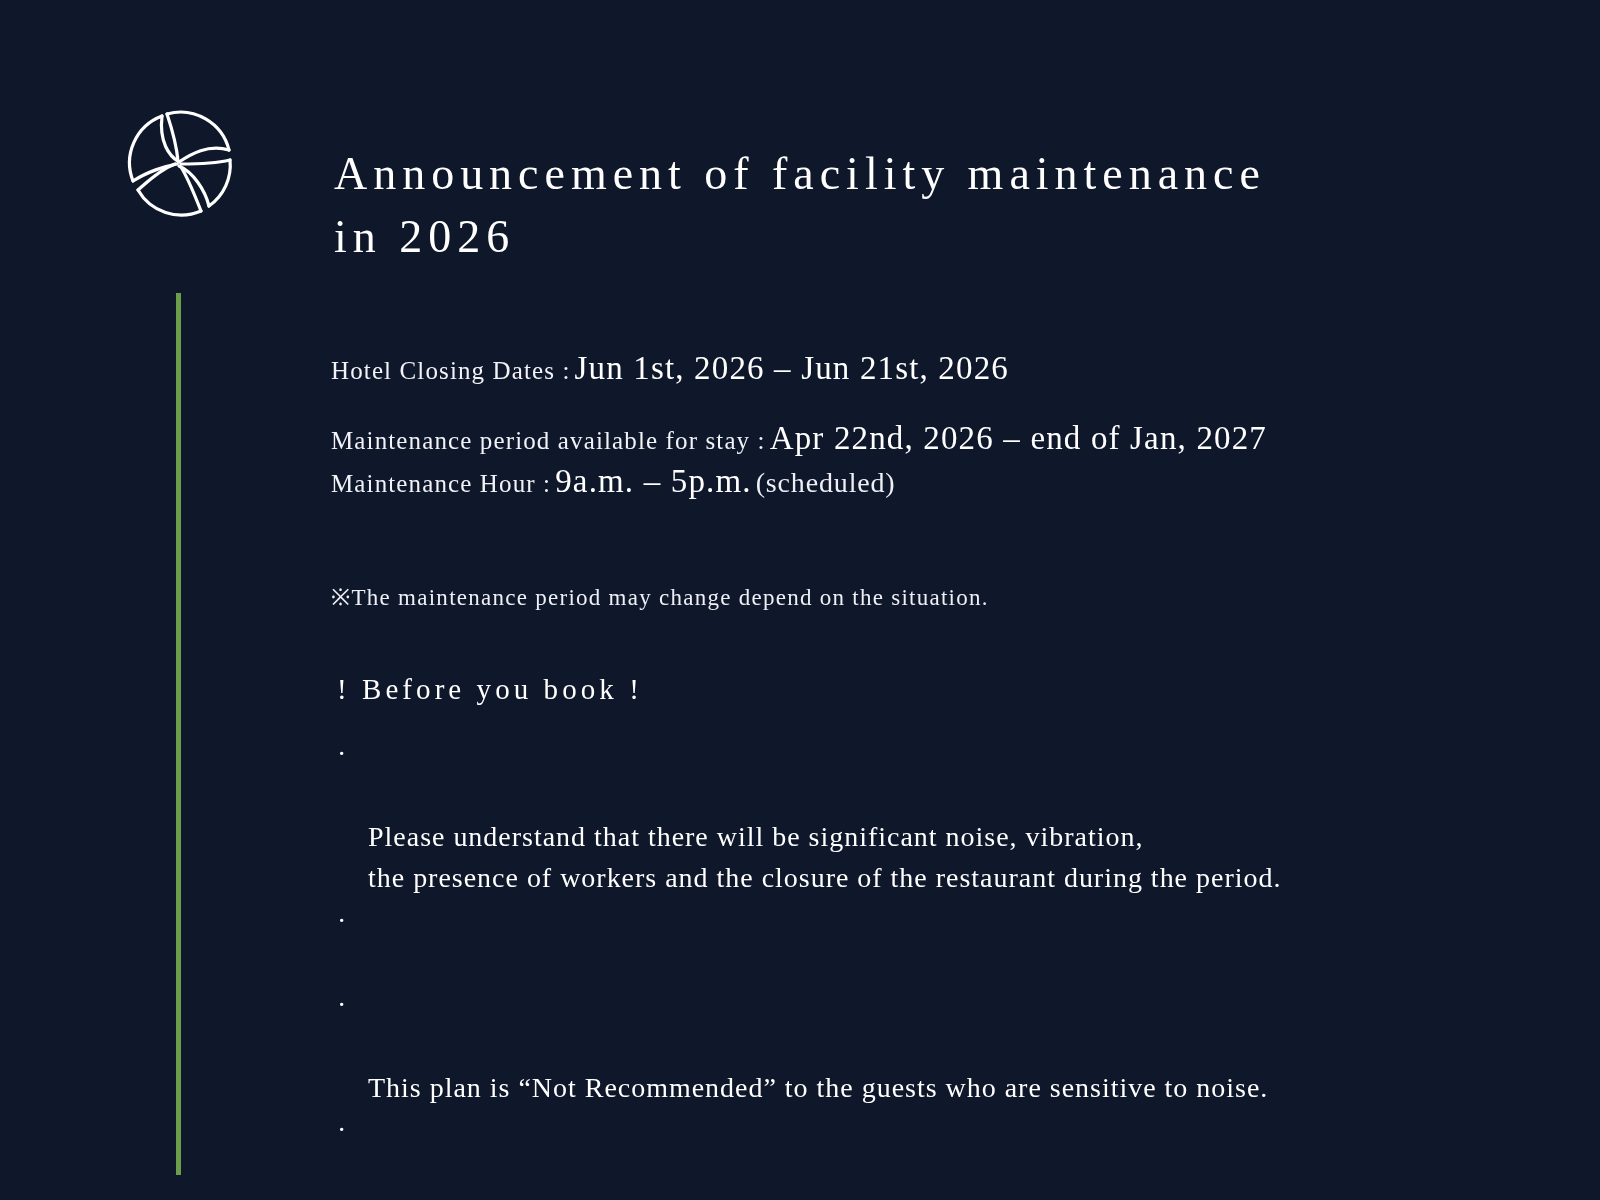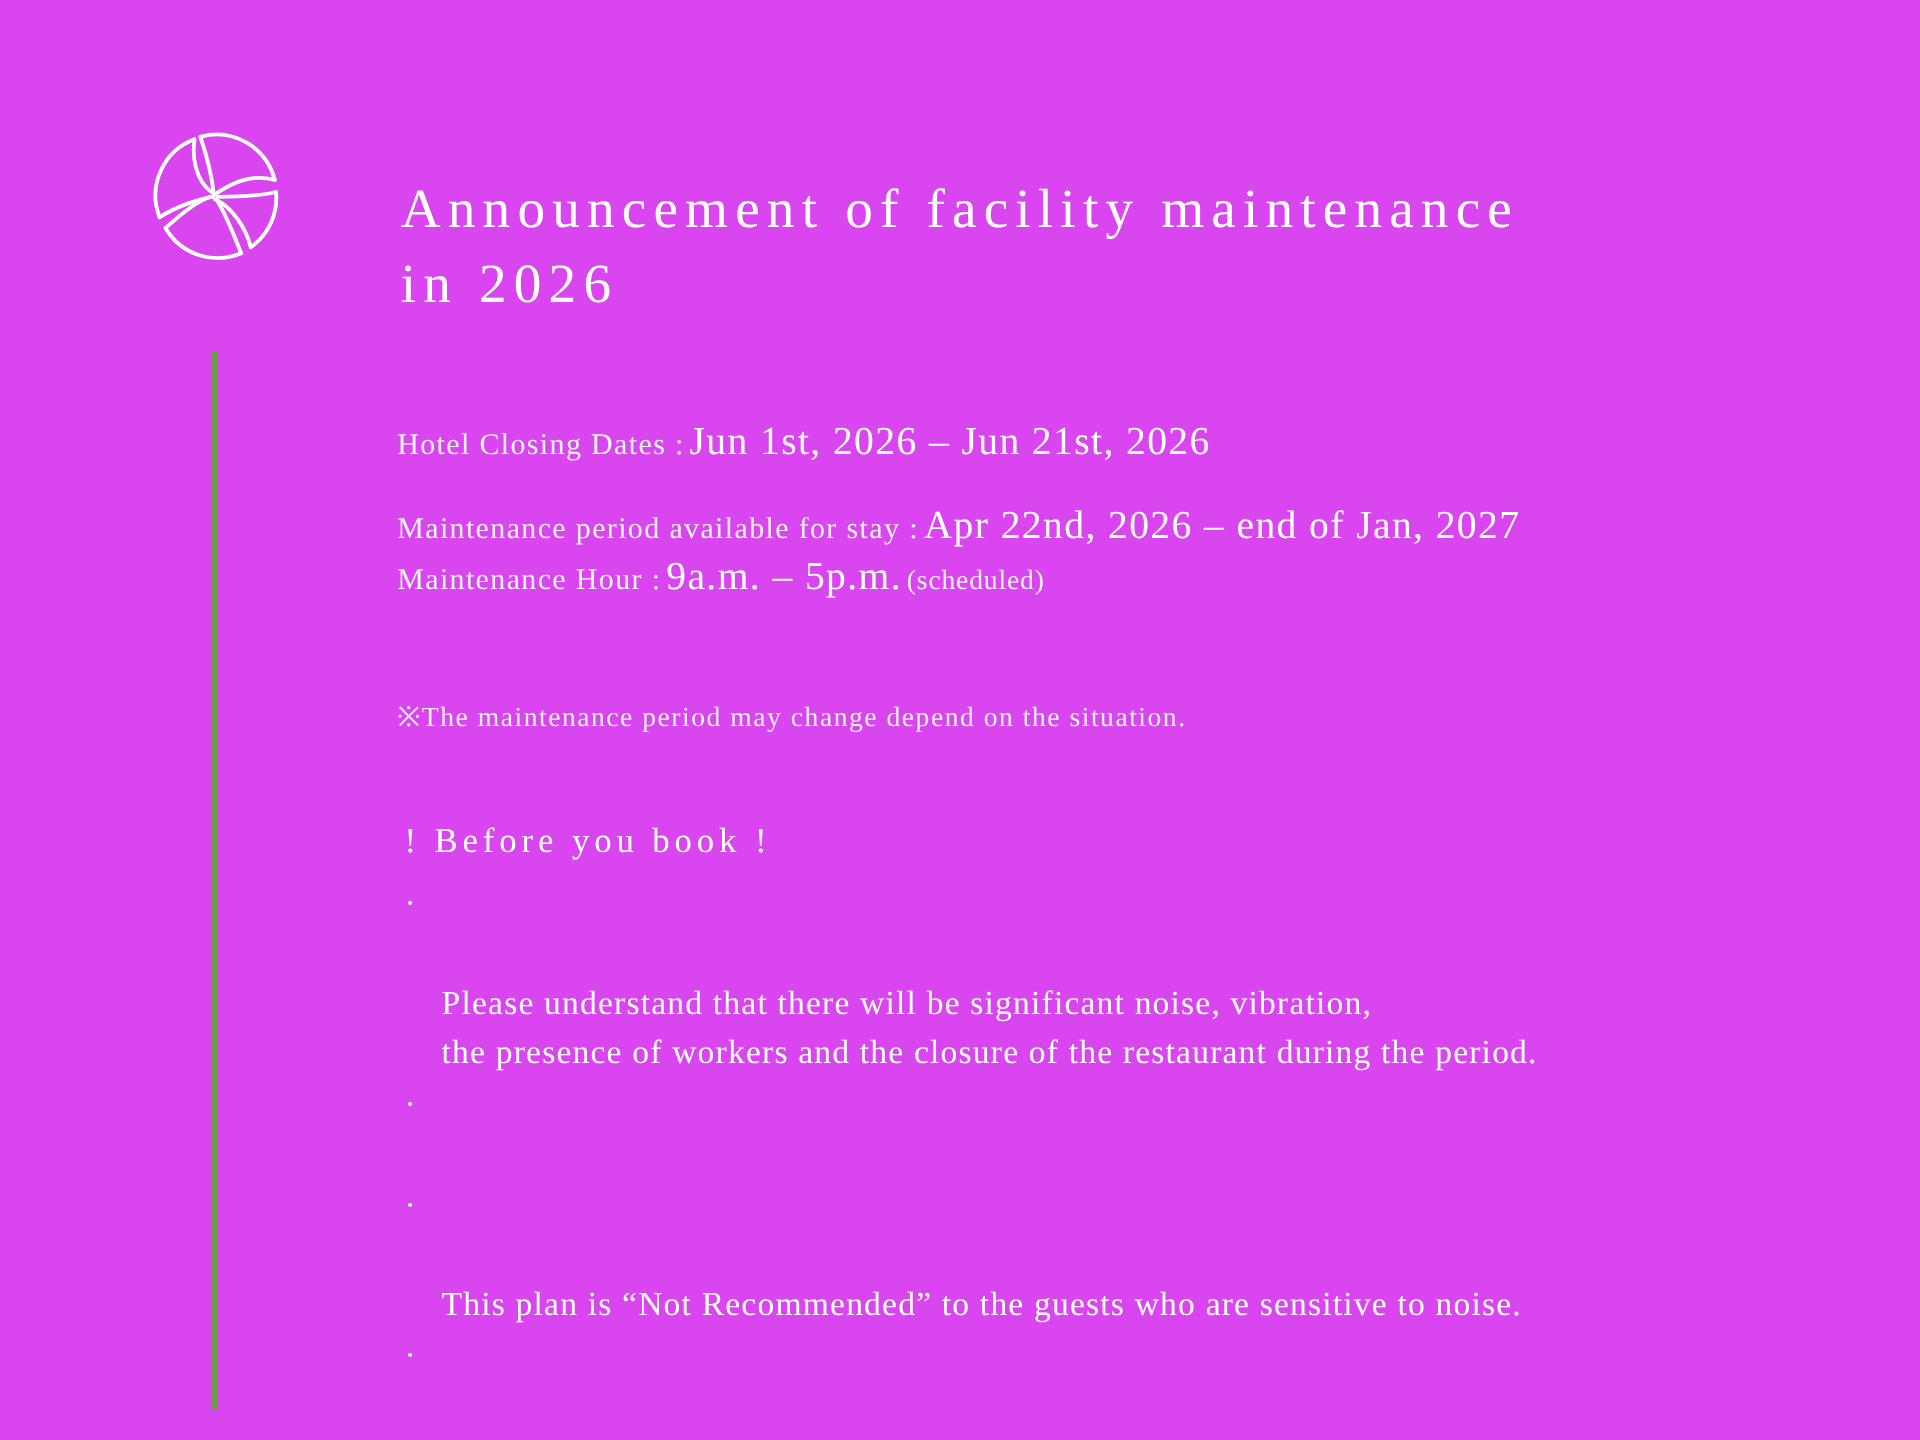--- a/index.html
+++ b/index.html
@@ -14,21 +14,21 @@
   body {
     background: #232b57;
     font-family: "Liberation Serif", "DejaVu Serif", serif;
     color: #ffffff;
     position: relative;
   }
 
   .poster {
     position: absolute;
     inset: 0;
-    background: #d946ef;
+    background: #0f172a;
   }
 
   
   .logo-wrap {
     position: absolute;
     left: 113px;
     top: 98px;
     width: 132px;
     height: 132px;
   }
@@ -74,21 +74,21 @@
     font-size: 25px;
     letter-spacing: 0.045em;
     color: #f2f3f8;
   }
   .info-line .value {
     font-size: 33px;
     letter-spacing: 0.035em;
     color: #ffffff;
   }
   .info-line .suffix {
-    font-size: 23px;
+    font-size: 28px;
     letter-spacing: 0.03em;
     color: #eef0f6;
   }
   .info-gap { height: 27px; }
 
   .note {
     position: absolute;
     left: 331px;
     top: 556px;
     font-size: 23px;
@@ -100,21 +100,20 @@
 
   
   .book-heading {
     position: absolute;
     left: 337px;
     top: 673px;
     font-size: 29px;
     letter-spacing: 0.14em;
     color: #ffffff;
     white-space: nowrap;
-    margin-top: 12px;
   }
 
   .bullets {
     position: absolute;
     left: 333px;
     top: 733px;
     width: 1200px;
     list-style: none;
   }
   .bullet {

